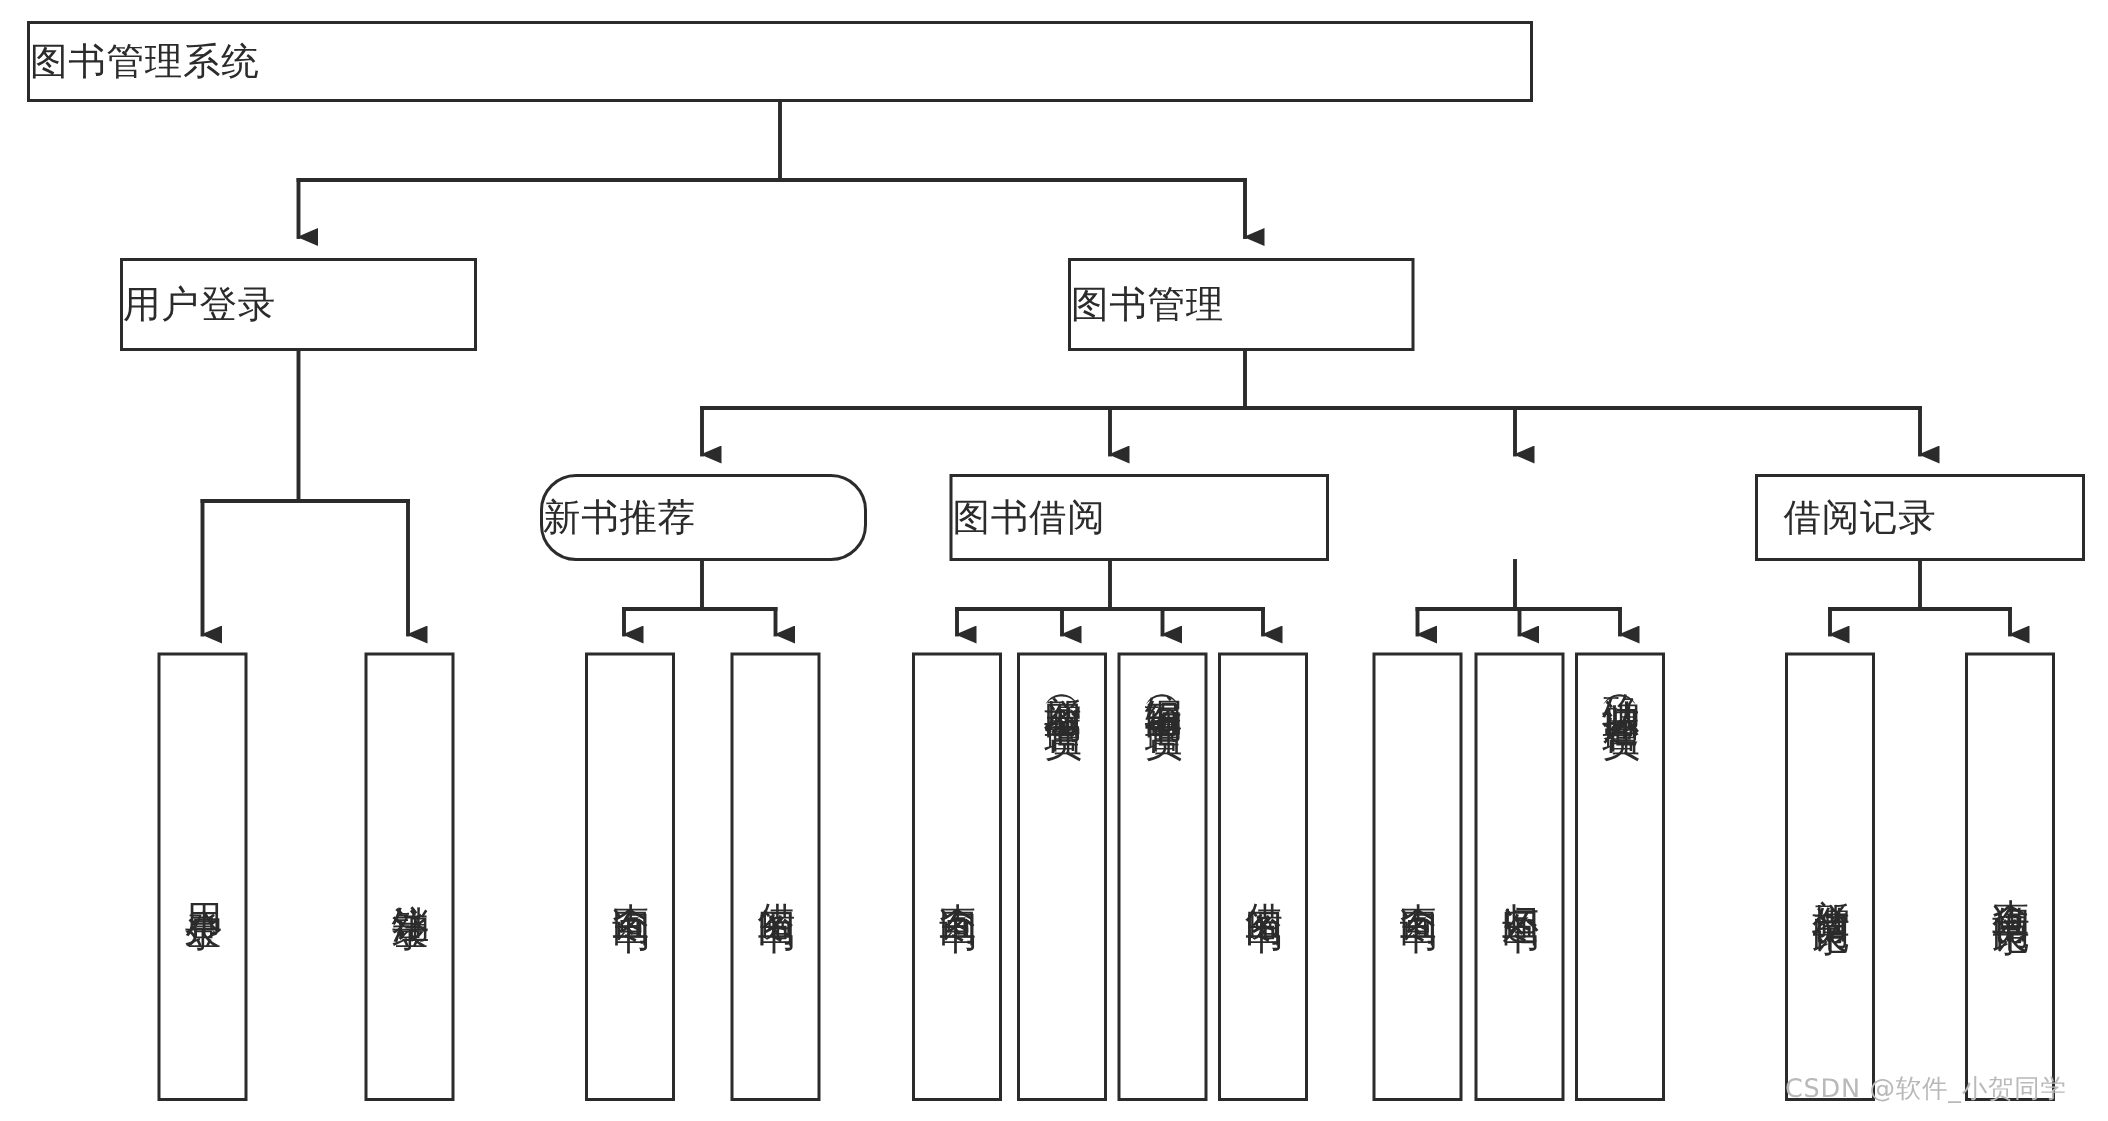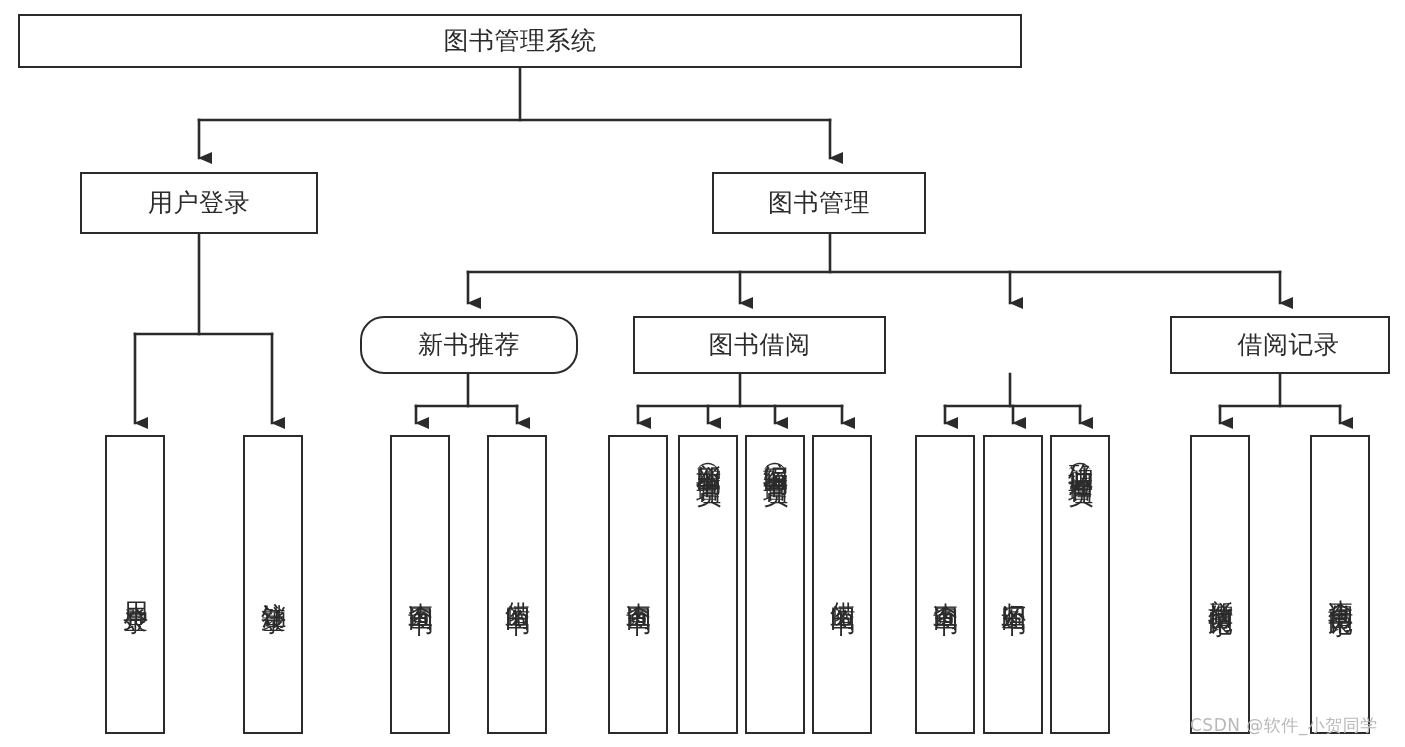--- a/index.html
+++ b/index.html
@@ -20,21 +20,20 @@
     width:1405px;
     height:747px;
   }
   .node{
     position:absolute;
     box-sizing:border-box;
     border:2px solid #2b2b2b;
     background:#ffffff;
     display:flex;
     align-items:center;
-    justify-content:center;
     color:#2b2b2b;
   }
   .node .lbl{
     display:block;
     text-align:center;
     line-height:1.18;
     color:#2b2b2b;
   }
   
   .h-node .lbl{
@@ -122,21 +121,21 @@
     </g>
   </svg>
 
   <div class="node h-node root" style="left:18px; top:14px; width:1004px; height:54px;">
     <span class="lbl">图书管理系统</span>
   </div>
 
   <div class="node h-node" style="left:80px; top:172px; width:238px; height:62px;">
     <span class="lbl">用户登录</span>
   </div>
-  <div class="node h-node" style="left:712px; top:172px; width:214px; height:62px;">
+  <div class="node h-node" style="left:712px; top:172px; width:231px; height:62px;">
     <span class="lbl">图书管理</span>
   </div>
 
   <div class="node h-node" style="left:360px; top:316px; width:218px; height:58px;border-radius:24px;">
     <span class="lbl">新书推荐</span>
   </div>
   <div class="node h-node" style="left:633px; top:316px; width:253px; height:58px;">
     <span class="lbl">图书借阅</span>
   </div>
   <div class="node h-node" style="left:1170px; top:316px; width:220px; height:58px;padding-left:17px;">

